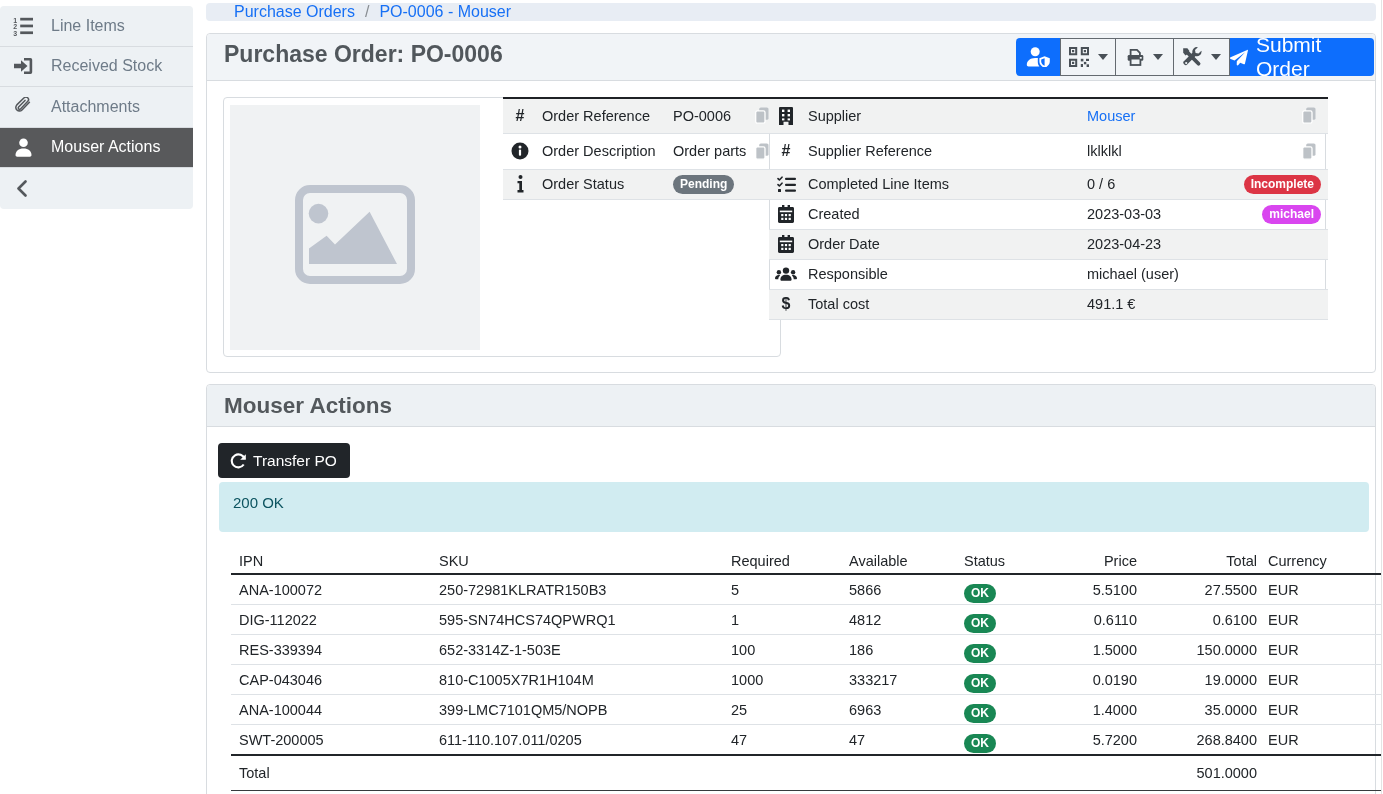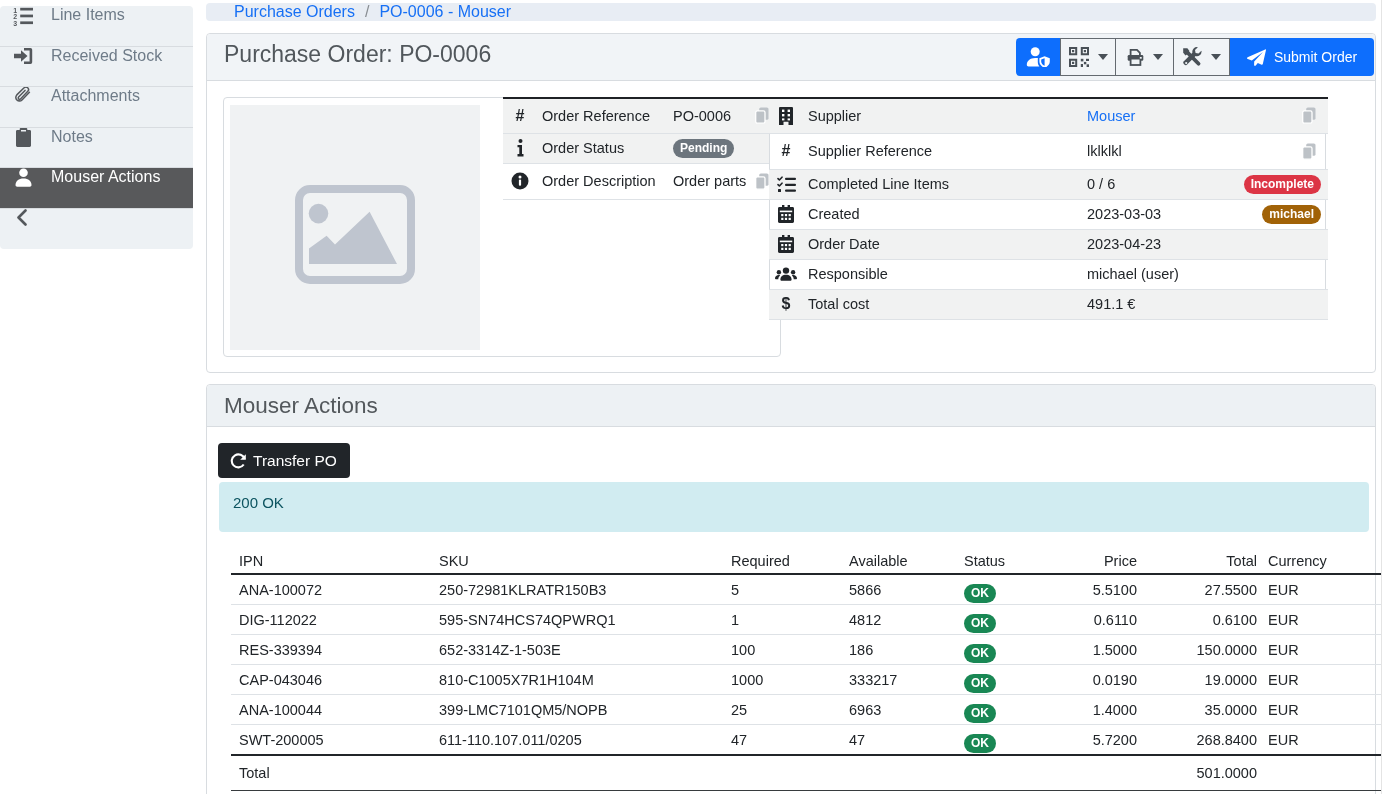--- a/index.html
+++ b/index.html
@@ -1,50 +1,50 @@
 <!DOCTYPE html>
 <html><head><meta charset="utf-8">
 <style>
 *{box-sizing:border-box}
 html,body{margin:0;padding:0}
 body{width:1383px;height:794px;overflow:hidden;background:#fff;
   font-family:"Liberation Sans",sans-serif;color:#212529;font-size:14.5px;position:relative}
 
 #sidebar{position:absolute;left:0;top:6px;width:193px}
 .sitem{height:40.5px;background:#edf1f4;border-bottom:1px solid #d8dce0;
-  display:flex;align-items:flex-start;color:#6e7b88;font-size:16px}
+  display:flex;align-items:center;color:#6e7b88;font-size:16px}
 .sitem:first-child{border-top-left-radius:4px;border-top-right-radius:4px}
 .sitem:last-child{border-bottom-left-radius:4px;border-bottom-right-radius:4px;border-bottom:none}
 .sitem .ic{width:22px;margin-left:12px;display:flex;justify-content:center;align-items:center}
 .sitem span{margin-left:17px}
 .sitem.sel{background:#58595b;color:#fff}
 
 #crumb{position:absolute;left:206px;top:3px;width:1170px;height:18px;background:#e8edf4;
   border-radius:4px;display:flex;align-items:center;font-size:16px;padding-left:28px}
 #crumb a{color:#1770f5;text-decoration:none}
 #crumb .sep{color:#8a8f94;margin:0 10px}
 
 .panel{position:absolute;left:206px;width:1170px;background:#fff;
   border:1px solid #d8dce0;border-radius:4px}
 #panel1{top:33px;height:340px}
 #panel2{top:384px;height:420px}
 .phead{height:47px;background:#f1f4f7;border-bottom:1px solid #d8dce0;
   border-radius:4px 4px 0 0;position:relative}
 #panel2 .phead{height:42px;background:#edf1f4}
-h1{position:absolute;left:17px;top:7px;margin:0;font-size:23px;font-weight:normal;color:#51575c}
+h1{position:absolute;left:17px;top:7px;margin:0;font-size:23px;font-weight:bold;color:#51575c}
 #panel2 h1{font-size:22.5px;top:8px;color:#53585c}
 
 #btns{position:absolute;right:1px;top:4px;height:38px;display:flex}
 .btn{height:38px;display:flex;align-items:center;justify-content:center}
 .btn.blue{background:#0d6efd;color:#fff}
 .btn.outline{background:transparent;border:1px solid #646a70;color:#495057}
 .btn.outline+.btn.outline{border-left:none}
 #b1{width:44px;border-radius:4px 0 0 4px}
 #b2{width:56px}#b3{width:58px}#b4{width:56px}
-#b5{width:144px;border-radius:0 4px 4px 0;font-size:14px}
+#b5{width:144px;border-radius:0 4px 4px 0;font-size:21px}
 .caret{width:0;height:0;border-left:5px solid transparent;border-right:5px solid transparent;
   border-top:6px solid #495057;margin-left:9px}
 
 .card{position:absolute;border:1px solid #d8dce0;border-radius:4px;background:#fff}
 #cardL{left:16px;top:63px;width:558px;height:260px}
 #cardR{left:562px;top:63px;width:557px;height:204px}
 .ph{position:absolute;left:6px;top:7px;width:250px;height:245px;background:#f0f2f3;
   display:flex;align-items:center;justify-content:center}
 .itable{position:absolute;top:-1px}
 #cardL .itable{left:279px;width:280px}
@@ -56,21 +56,21 @@
 .irow .lbl{margin-left:9px}
 .irow .val{position:absolute}
 #cardL .val{left:170px}
 #cardR .val{left:318px}
 .irow .rgt{position:absolute;right:7px;display:flex;align-items:center}
 .irow .rgt.cp{right:12px}
 #cardL .rgt.cp{right:14px}
 .h36a{height:34.5px}.h36b{height:36px}.h30{height:30px}
 .badge{display:inline-block;padding:2px 7px;border-radius:10px;
   font-size:12px;font-weight:bold;color:#fff;line-height:15px}
-.bg-gray{background:#6c757d}.bg-red{background:#dc3545}.bg-dark{background:#a16207}
+.bg-gray{background:#6c757d}.bg-red{background:#dc3545}.bg-dark{background:#d946ef}
 .bg-green{background:#198754;padding:2px 7px;position:relative;top:2px}
 a.lnk{color:#1770f5;text-decoration:none}
 
 #tbtn{position:absolute;left:11px;top:16px;width:132px;height:35px;background:#212529;
   border-radius:4px;color:#fff;font-size:15.5px;display:flex;align-items:center;padding-left:12px}
 #alert{position:absolute;left:12px;top:55px;width:1150px;height:50px;background:#d1ecf1;
   border-radius:4px;color:#0c5460;font-size:15px;padding:12px 0 0 14px}
 #ptable{position:absolute;left:24px;top:120px;width:1150px;border-collapse:collapse;
   table-layout:fixed;font-size:14.5px}
 #ptable th{font-weight:normal;text-align:left;padding:4px 8px 2px;border-bottom:2px solid #212529;line-height:20px}
@@ -109,28 +109,20 @@
       </span>
       <span>Received Stock</span>
     </div>
   <div class="sitem">
       <span class="ic">
         <svg width="19" height="19" viewBox="0 0 19 19">
           <path d="M15.4 5.2 8 12.9a3.6 3.6 0 0 1-5.2-5L10.1 .8a2.5 2.5 0 0 1 3.7 3.5L6.5 11.9a1.3 1.3 0 0 1-1.9-1.8L11 3.4" fill="none" stroke="#54585c" stroke-width="1.5" stroke-linecap="round"></path>
         </svg>
       </span>
       <span>Attachments</span>
-    </div>
-  <div class="sitem">
-      <span class="ic">
-        <svg width="15" height="19" viewBox="0 0 15 19">
-          <path d="M4.6 0h5.8c.5 0 .9.4.9.9v1h2.3c.8 0 1.4.6 1.4 1.4v14.3c0 .8-.6 1.4-1.4 1.4H1.4C.6 19 0 18.4 0 17.6V3.3c0-.8.6-1.4 1.4-1.4h2.3v-1c0-.5.4-.9.9-.9zm.4 1.9v1.5h5V1.9z" fill="#54585c"></path>
-        </svg>
-      </span>
-      <span>Notes</span>
     </div>
   <div class="sitem sel">
       <span class="ic">
         <svg width="19" height="19" viewBox="0 0 19 19">
           <g fill="#fff">
             <circle cx="9.5" cy="4.7" r="4.3"></circle>
             <path d="M9.5 10.6c-4.9 0-8 2.7-8 6.5 0 1 .7 1.6 1.7 1.6h12.6c1 0 1.7-.6 1.7-1.6 0-3.8-3.1-6.5-8-6.5z"></path>
           </g>
         </svg>
       </span>
@@ -227,48 +219,48 @@
             <span class="ric" style="font-weight:bold;font-size:16px">#</span>
             <span class="lbl">Order Reference</span>
             <span class="val">PO-0006</span>
             <span class="rgt cp">
               <svg width="14" height="17" viewBox="0 0 14 17">
                 <rect x="4.2" y="0.5" width="9.3" height="12.3" rx="1.6" fill="#bdc2c7"></rect>
                 <rect x="0.7" y="3.9" width="9.3" height="12.3" rx="1.6" fill="#bdc2c7" stroke="#fff" stroke-width="1.3"></rect>
               </svg>
             </span>
           </div>
-        <div class="irow st h30" style="position:relative">
-            <span class="ric">
-              <svg width="7" height="18" viewBox="0 0 7 18">
-                <g fill="#212529">
-                  <circle cx="3.5" cy="2" r="2"></circle>
-                  <path d="M0.5 6h4.5v9H6.5v2.5H0.5V15h1.8V8.3H0.5z"></path>
-                </g>
-              </svg>
-            </span>
-            <span class="lbl">Order Status</span>
-            <span class="val"><span class="badge bg-gray">Pending</span></span>
-          </div>
         <div class="irow h36b" style="position:relative">
             <span class="ric">
               <svg width="18" height="18" viewBox="0 0 18 18">
                 <circle cx="9" cy="9" r="8.5" fill="#212529"></circle>
                 <circle cx="9" cy="5" r="1.5" fill="#fff"></circle>
                 <rect x="7.9" y="7.5" width="2.2" height="6.2" rx="1" fill="#fff"></rect>
               </svg>
             </span>
             <span class="lbl">Order Description</span>
             <span class="val">Order parts</span>
             <span class="rgt cp">
               <svg width="14" height="17" viewBox="0 0 14 17">
                 <rect x="4.2" y="0.5" width="9.3" height="12.3" rx="1.6" fill="#bdc2c7"></rect>
                 <rect x="0.7" y="3.9" width="9.3" height="12.3" rx="1.6" fill="#bdc2c7" stroke="#fff" stroke-width="1.3"></rect>
               </svg>
             </span>
+          </div>
+        <div class="irow st h30" style="position:relative">
+            <span class="ric">
+              <svg width="7" height="18" viewBox="0 0 7 18">
+                <g fill="#212529">
+                  <circle cx="3.5" cy="2" r="2"></circle>
+                  <path d="M0.5 6h4.5v9H6.5v2.5H0.5V15h1.8V8.3H0.5z"></path>
+                </g>
+              </svg>
+            </span>
+            <span class="lbl">Order Status</span>
+            <span class="val"><span class="badge bg-gray">Pending</span></span>
           </div>
       </div>
     </div>
     <div id="cardR" class="card">
       <div class="itable">
         <div class="itop"></div>
         <div class="irow st h36a" style="position:relative">
             <span class="ric">
               <svg width="14" height="18" viewBox="0 0 14 18">
                 <path d="M1.2 0h11.6c.7 0 1.2.5 1.2 1.2v16.8H9.5v-3.2h-5v3.2H0V1.2C0 .5.5 0 1.2 0z" fill="#212529"></path>

